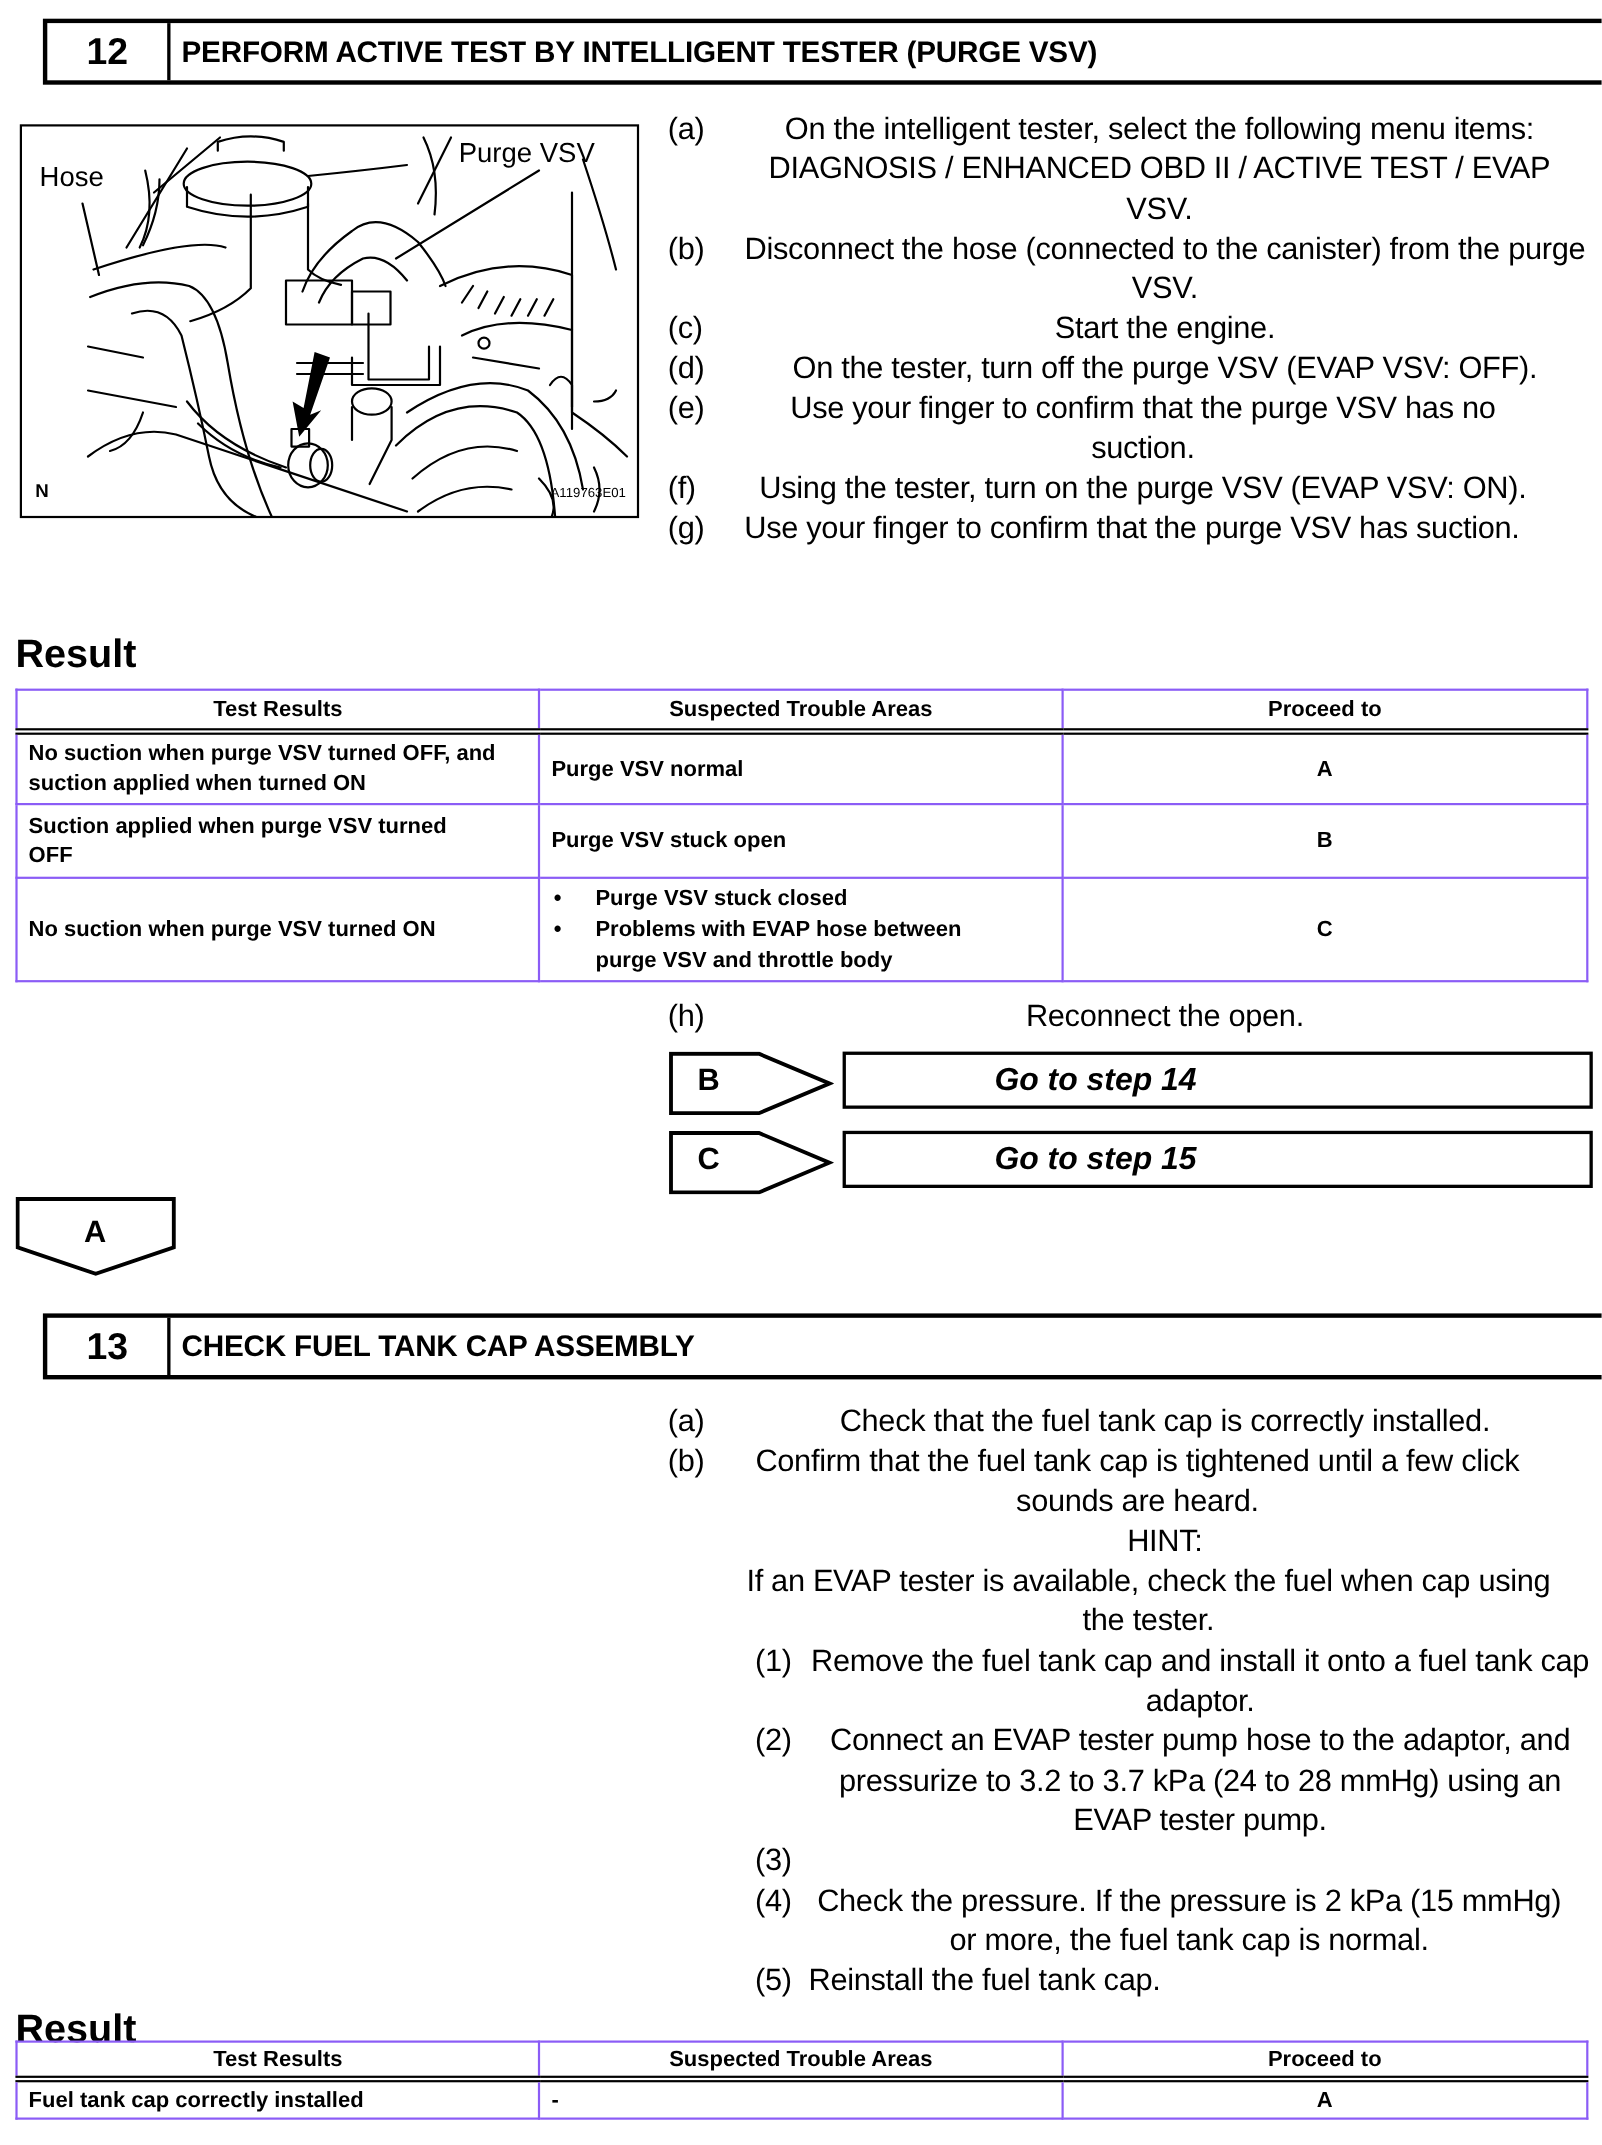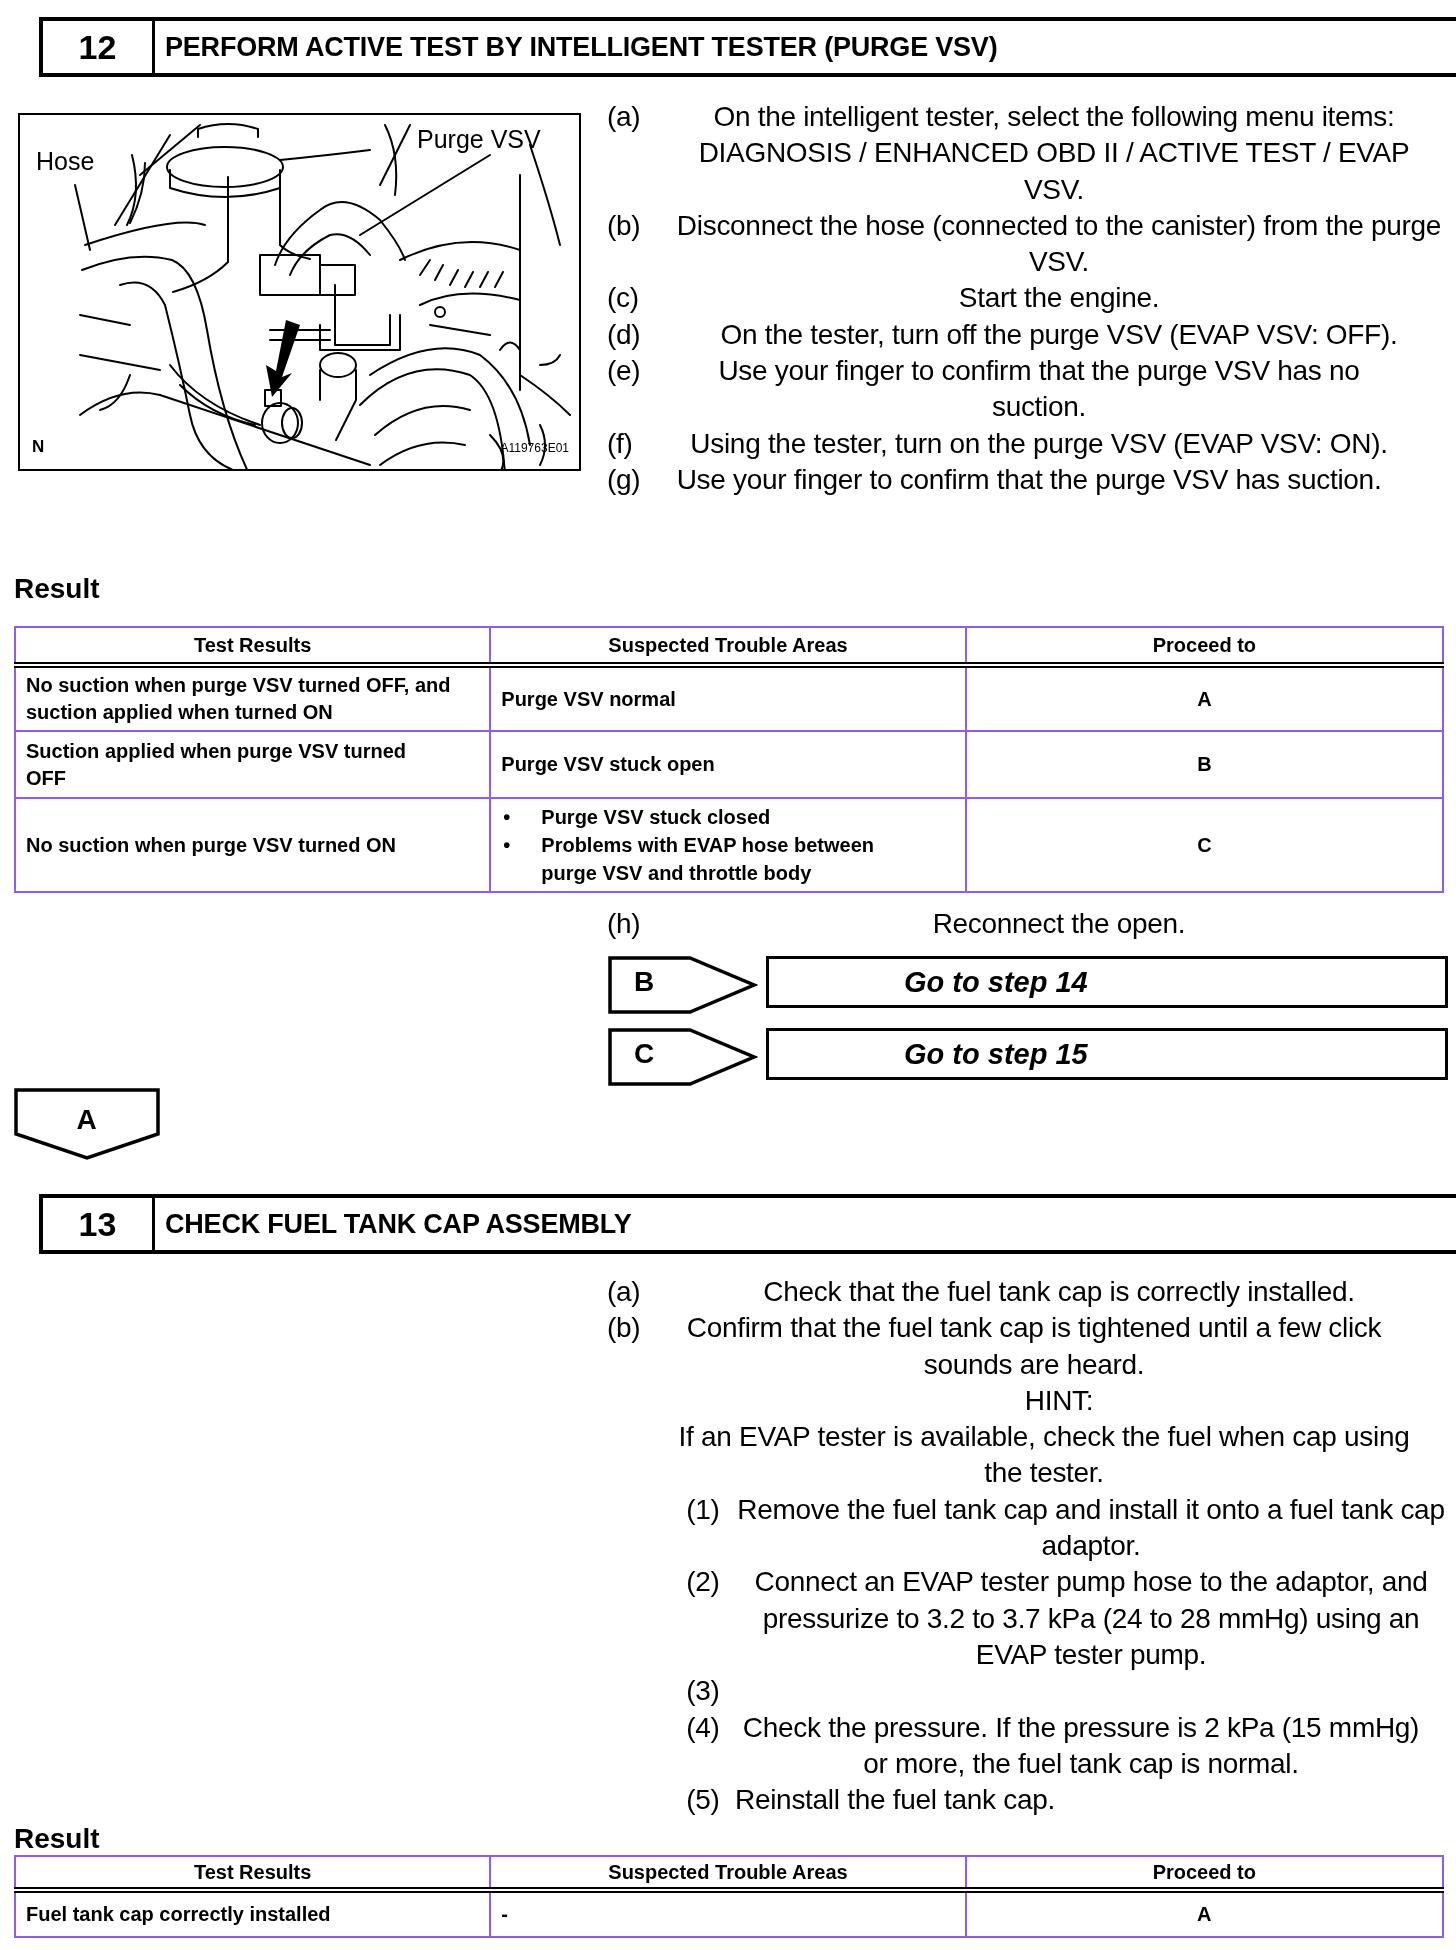--- a/index.html
+++ b/index.html
@@ -34,21 +34,21 @@
     position: absolute; left: 607px; width: 840px;
     font-size: 28px; line-height: 36.3px; letter-spacing: -0.3px;
   }
   .step-item { display: flex; }
   .step-item .lbl { width: 64px; flex: none; }
   .step-item .txt { flex: 1; text-align: center; }
   .sub-item { display: flex; }
   .sub-item .lbl { width: 64px; flex: none; }
 
   .result-label {
-    position: absolute; left: 14px; font-weight: bold; font-size: 28px;
+    position: absolute; left: 14px; font-weight: bold; font-size: 36px;
   }
 
   table.result {
     position: absolute; left: 14px; width: 1430px;
     border-collapse: collapse; font-size: 20px; font-weight: bold;
   }
   table.result th, table.result td {
     border: 2px solid #8b5cf6; padding: 3px 10px; vertical-align: middle; margin-left: 32px;
   }
   table.result th { text-align: center; height: 38px; font-size: 20px; }
@@ -316,19 +316,19 @@
       <col class="c3">
     </colgroup>
   <thead>
     <tr>
       <th style="height:34px;">Test Results</th>
       <th style="height:34px;">Suspected Trouble Areas</th>
       <th style="height:34px;">Proceed to</th>
     </tr>
   </thead>
   <tbody>
-    <tr style="height:47px;">
+    <tr style="height:36px;">
       <td>Fuel tank cap correctly installed</td>
       <td>-</td>
       <td class="c">A</td>
     </tr>
   </tbody>
 </table>
 
 </body></html>

